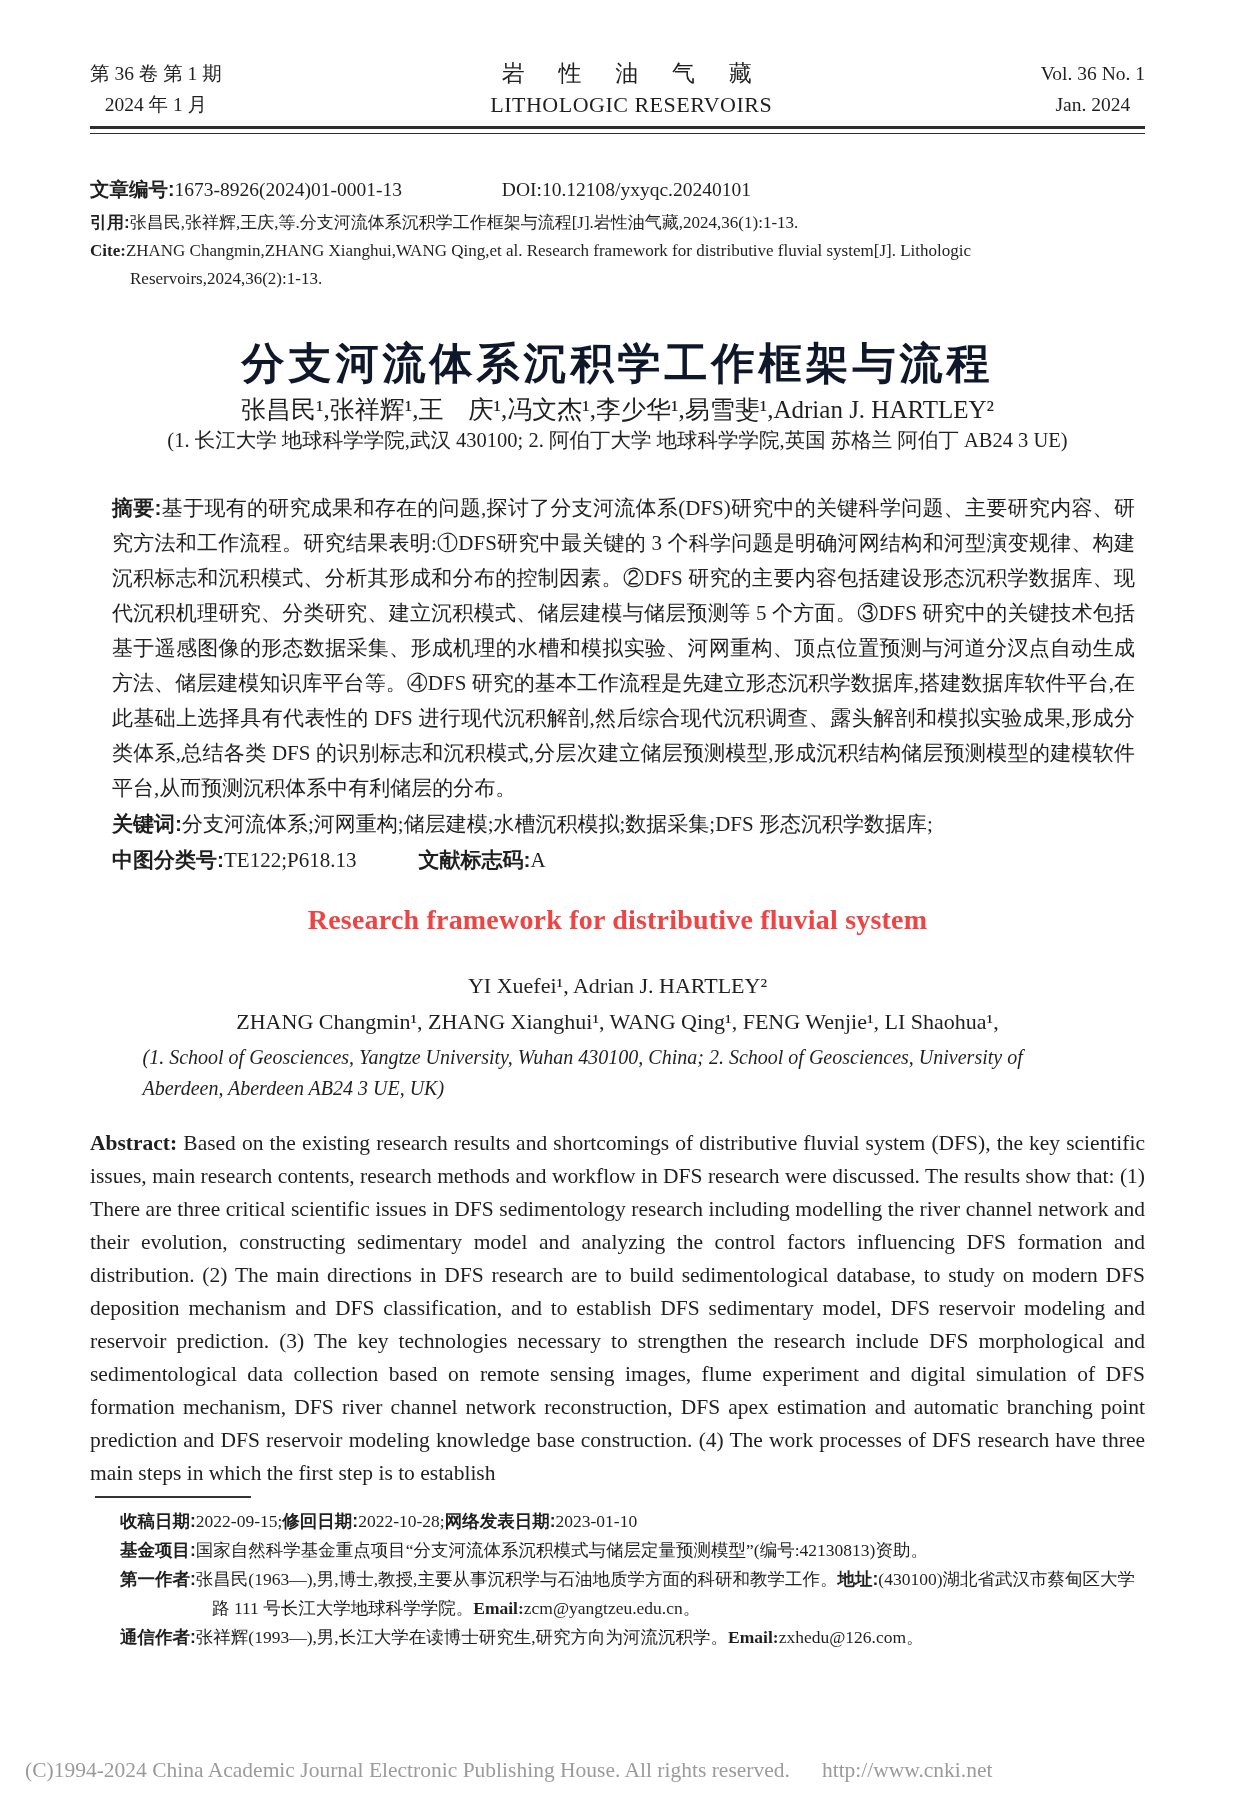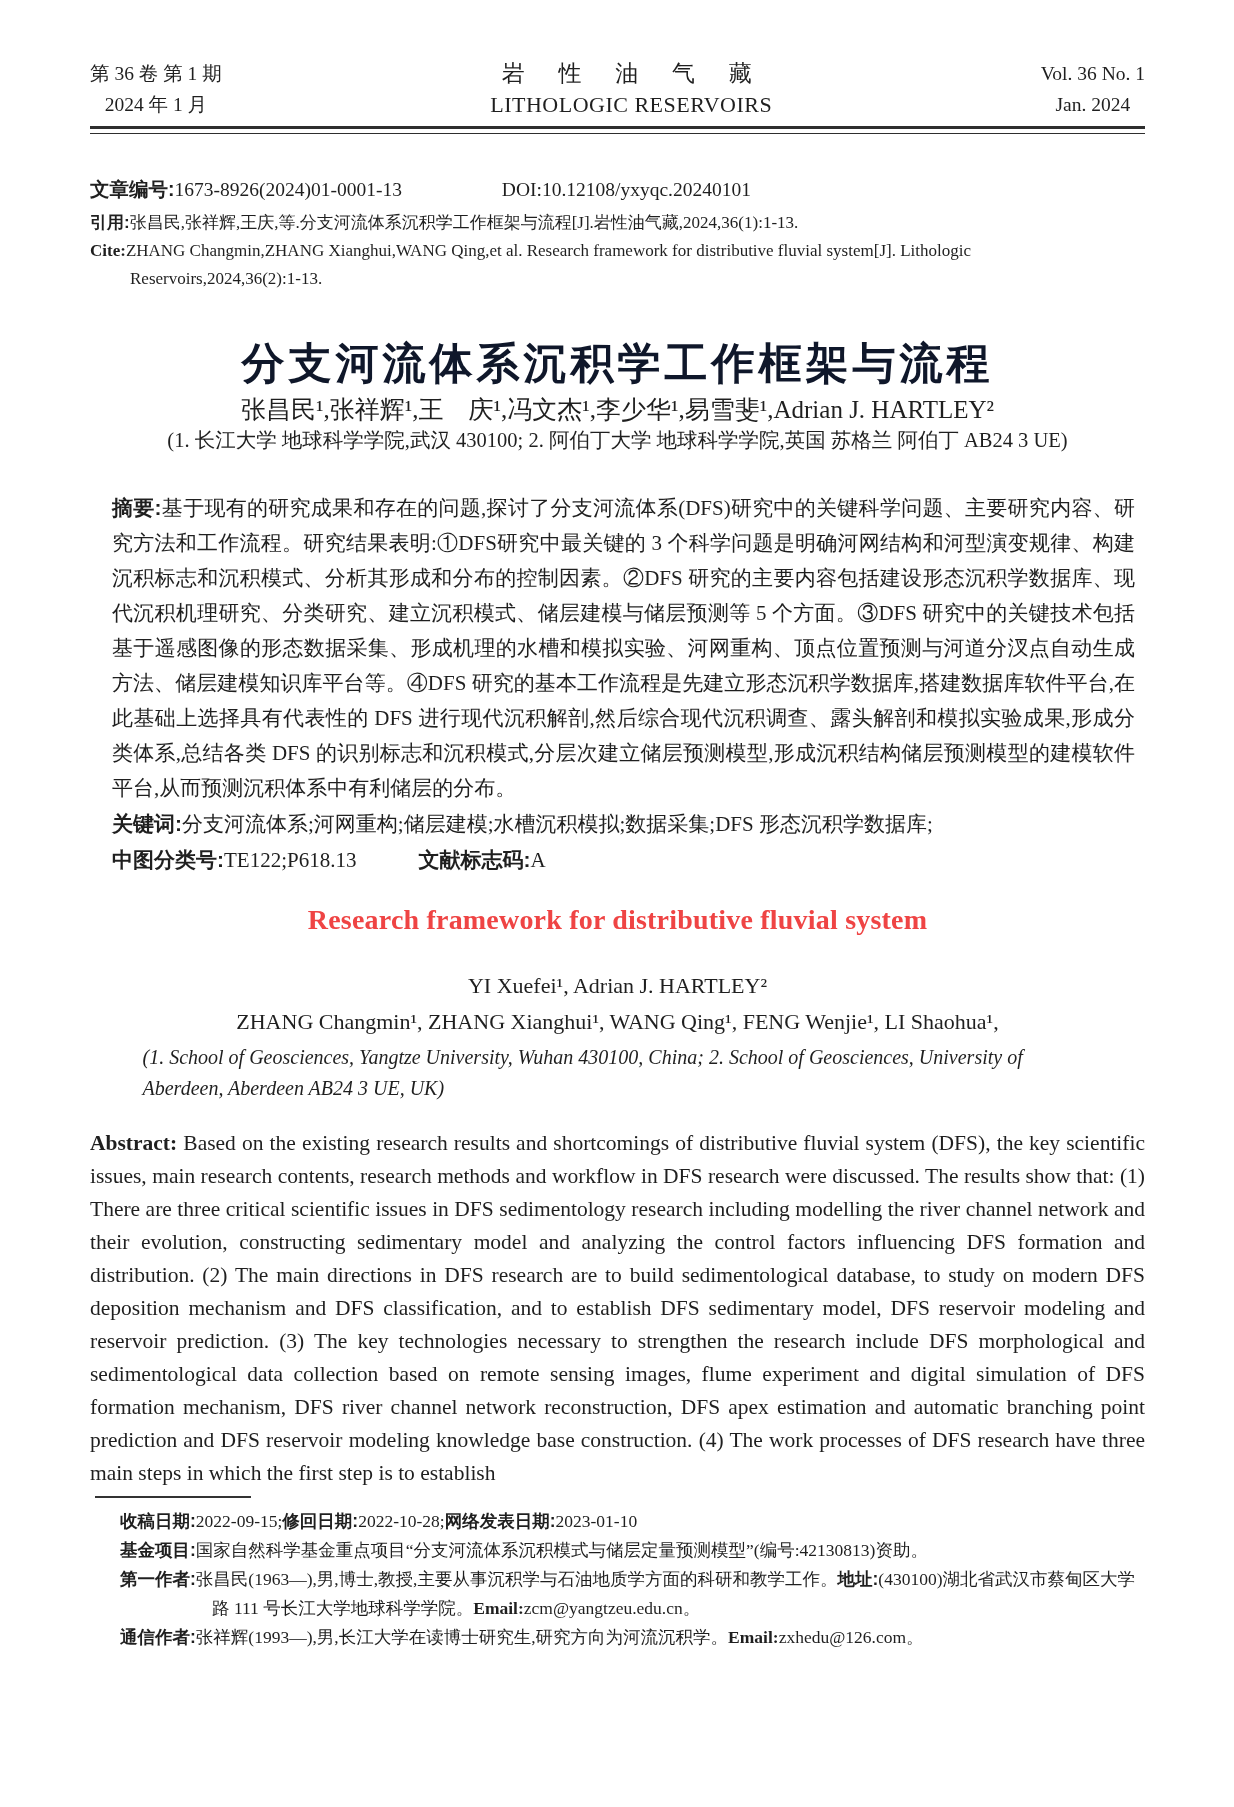--- a/index.html
+++ b/index.html
@@ -123,13 +123,16 @@
       </div>
       <div class="fn-hang">
         <span class="fn-label">第一作者:</span><span>张昌民(1963—),男,博士,教授,主要从事沉积学与石油地质学方面的科研和教学工作。</span><span class="fn-label">地址:</span><span>(430100)湖北省武汉市蔡甸区大学路 111 号长江大学地球科学学院。</span><span class="b">Email:</span><span>zcm@yangtzeu.edu.cn。</span>
       </div>
       <div>
         <span class="fn-label">通信作者:</span><span>张祥辉(1993—),男,长江大学在读博士研究生,研究方向为河流沉积学。</span><span class="b">Email:</span><span>zxhedu@126.com。</span>
       </div>
     </div>
   </div>
 
+  <div class="copyright">
+    <span>(C)1994-2024 China Academic Journal Electronic Publishing House. All rights reserved.</span><span class="url">http://www.cnki.net</span>
+  </div>
 </div>
 
 </body></html>

